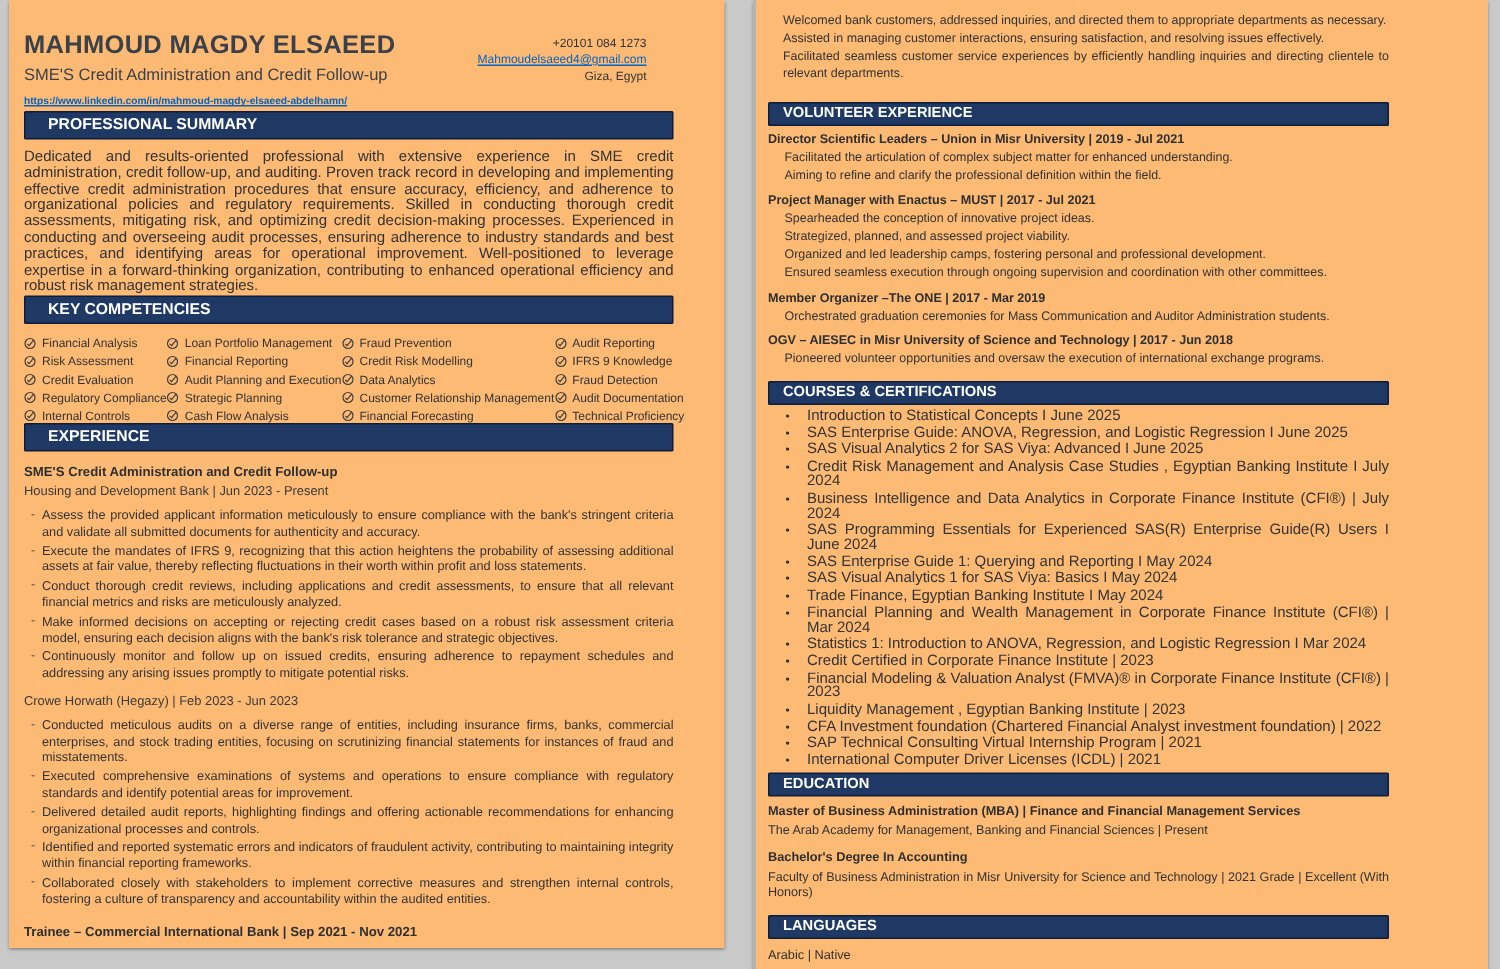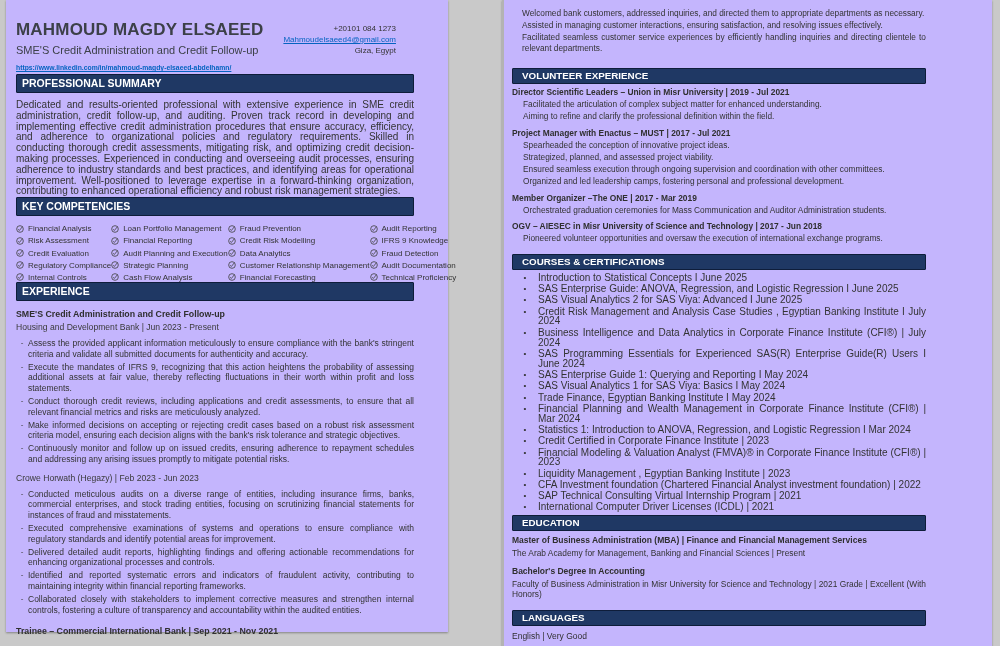--- a/index.html
+++ b/index.html
@@ -2,34 +2,34 @@
 <html><head>
 <meta charset="utf-8">
 <style>
   html,body{margin:0;padding:0;}
   body{
     width:1000px;height:646px;position:relative;overflow:hidden;
     background:#c9c9c9;
     font-family:"Liberation Sans","DejaVu Sans",sans-serif;
     color:#2b2b2b;
   }
-  .page{position:absolute;top:0;background:#c4b5fd;box-sizing:border-box;}
-  .page1{left:6px;width:442px;height:632px;padding:20px 34px 0 10px;box-shadow:0 1px 2px rgba(0,0,0,.35);}
+  .page{position:absolute;top:0;background:#fdba74;box-sizing:border-box;}
+  .page1{left:6px;width:477px;height:632px;padding:20px 34px 0 10px;box-shadow:0 1px 2px rgba(0,0,0,.35);}
   .page2{left:502px;width:490px;height:646px;padding:8px 66px 0 8px;border-left:2px solid #b3b3b3;box-shadow:0 1px 2px rgba(0,0,0,.35);}
 
   
   .name{font-size:17px;font-weight:bold;color:#3c4048;letter-spacing:.2px;}
   .subtitle{font-size:11px;color:#3c4048;margin-top:4px;}
   .linkedin{font-size:6.8px;color:#0563c1;text-decoration:underline;font-weight:bold;margin-top:3px;display:inline-block;cursor:pointer;}
   .contact{position:absolute;top:23px;right:52px;text-align:right;font-size:8px;line-height:11px;color:#333;}
   .contact .email{color:#0563c1;text-decoration:underline;cursor:pointer;display:inline-block;}
 
   
   .bar{background:#1f3864;border:1px solid #0e1d3a;color:#fff;font-weight:bold;
-       font-size:10.5px;padding:2px 5px 3px 5px;border-radius:1px;}
+       font-size:10.5px;padding:2px 5px 3px 15px;border-radius:1px;}
   .page1 .bar{margin-top:0;}
   .page2 .bar{font-size:9.8px;padding:1px 5px 2px 9px;}
 
   .p-summary{font-size:10px;line-height:10.8px;text-align:justify;margin-top:7px;color:#333;}
 
   
   .comp-grid{display:flex;margin-top:8px;font-size:8px;color:#333;}
   .comp-col{display:flex;flex-direction:column;row-gap:3.2px;}
   .comp-col1{width:106px;}.comp-col2{width:119px;}.comp-col3{width:143px;}.comp-col4{flex:1;}
   .comp-item{display:flex;align-items:center;gap:4px;white-space:nowrap;text-align:center;}
@@ -389,22 +389,22 @@
         <div class="vline">Aiming to refine and clarify the professional definition within the field.</div>
       </div>
   </div>
 
   <div class="vol-entry">
     <div class="vol-title">Project Manager with Enactus – MUST | 2017 - Jul 2021</div>
     <div class="vol-bullets">
 
     <div class="vline">Spearheaded the conception of innovative project ideas.</div>
         <div class="vline">Strategized, planned, and assessed project viability.</div>
+        <div class="vline">Organized and led leadership camps, fostering personal and professional development.</div>
         <div class="vline">Ensured seamless execution through ongoing supervision and coordination with other committees.</div>
-        <div class="vline">Organized and led leadership camps, fostering personal and professional development.</div>
       </div>
   </div>
 
   <div class="vol-entry">
     <div class="vol-title">Member Organizer –The ONE | 2017 - Mar 2019</div>
     <div class="vol-bullets">
 
     <div class="vline">Orchestrated graduation ceremonies for Mass Communication and Auditor Administration students.</div>
       </div>
   </div>
@@ -510,20 +510,21 @@
   <div>
     <div class="edu-title">Master of Business Administration (MBA) | Finance and Financial Management Services</div>
     <div class="edu-school">The Arab Academy for Management, Banking and Financial Sciences | Present</div>
     <div class="edu-title" style="margin-top:7px;">Bachelor's Degree In Accounting</div>
     <div class="edu-school">Faculty of Business Administration in Misr University for Science and Technology | 2021 Grade | Excellent (With Honors)</div>
   </div>
 
   <div class="bar mt10">LANGUAGES</div>
   <div class="langs">
 
+      <div class="lang-line">Arabic | Native</div>
 
       <div class="lang-line">English | Very Good</div>
     </div>
 
   <div class="bar mt10">Personal Information</div>
   <div class="personals">
 
       <div class="personal-line">Date of Birth: 17/01/1999</div>
 
     </div>

